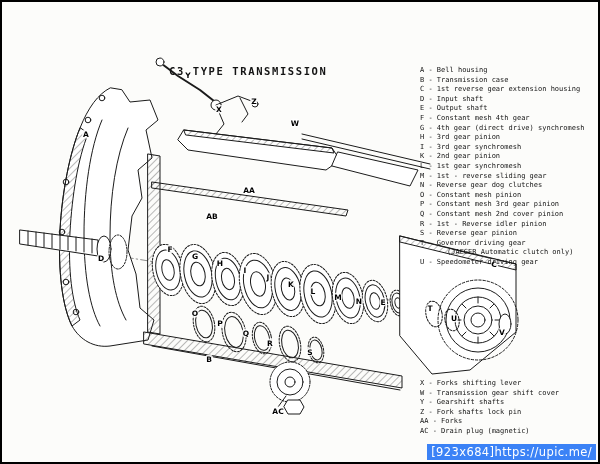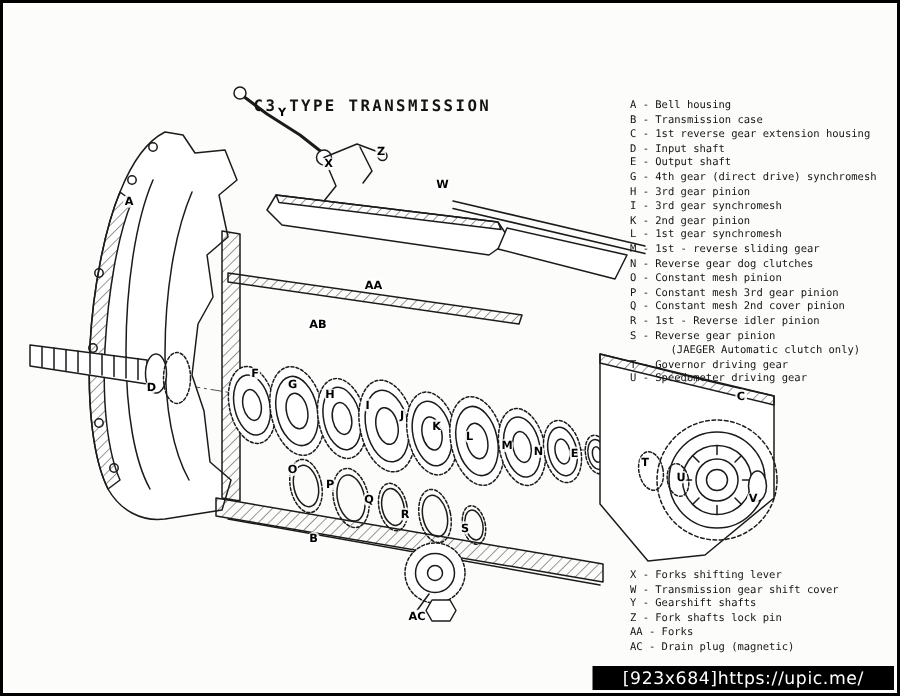--- a/index.html
+++ b/index.html
@@ -22,22 +22,22 @@
   .legend.bottom{top:377px;}
   .lrow{height:9.6px;}
   .lrow.cont{padding-left:27px;}
   .labels{position:absolute;left:0;top:0;width:600px;height:464px;pointer-events:none;}
   .plabel{
     position:absolute;transform:translate(-50%,-50%);
     font:bold 7.5px "DejaVu Sans",sans-serif;color:#000;
     background:rgba(255,255,255,.88);padding:0 1px;border-radius:4px;line-height:9px;
   }
   .watermark{
-    position:absolute;right:2px;bottom:2px;background:#000000;color:#fff;
-    font:11.5px "DejaVu Sans",sans-serif;padding:1px 20px;letter-spacing:.4px;
+    position:absolute;right:2px;bottom:2px;background:#3b82f6;color:#fff;
+    font:11.5px "DejaVu Sans",sans-serif;padding:1px 4px;letter-spacing:.4px;
   }
 </style>
 </head>
 <body>
 
 <div class="frame">
 
   <svg class="drawing" width="600" height="464" viewBox="0 0 600 464">
     <defs>
       <pattern id="hatch" width="5" height="5" patternUnits="userSpaceOnUse" patternTransform="rotate(45)">
@@ -229,34 +229,35 @@
     </div>
 
   <h1 class="title">C3 TYPE TRANSMISSION</h1>
 
   <div class="legend top" id="legend-top">
       <div class="lrow"><span>A</span><span> - Bell housing</span></div>
       <div class="lrow"><span>B</span><span> - Transmission case</span></div>
       <div class="lrow"><span>C</span><span> - 1st reverse gear extension housing</span></div>
       <div class="lrow"><span>D</span><span> - Input shaft</span></div>
       <div class="lrow"><span>E</span><span> - Output shaft</span></div>
+      <div class="lrow"><span>F</span><span> - Constant mesh 4th gear</span></div>
       <div class="lrow"><span>G</span><span> - 4th gear (direct drive) synchromesh</span></div>
       <div class="lrow"><span>H</span><span> - 3rd gear pinion</span></div>
       <div class="lrow"><span>I</span><span> - 3rd gear synchromesh</span></div>
       <div class="lrow"><span>K</span><span> - 2nd gear pinion</span></div>
       <div class="lrow"><span>L</span><span> - 1st gear synchromesh</span></div>
       <div class="lrow"><span>M</span><span> - 1st - reverse sliding gear</span></div>
       <div class="lrow"><span>N</span><span> - Reverse gear dog clutches</span></div>
       <div class="lrow"><span>O</span><span> - Constant mesh pinion</span></div>
       <div class="lrow"><span>P</span><span> - Constant mesh 3rd gear pinion</span></div>
       <div class="lrow"><span>Q</span><span> - Constant mesh 2nd cover pinion</span></div>
       <div class="lrow"><span>R</span><span> - 1st - Reverse idler pinion</span></div>
       <div class="lrow"><span>S</span><span> - Reverse gear pinion</span></div>
+      <div class="lrow"><span>T</span><span> - Governor driving gear</span></div>
       <div class="lrow cont">(JAEGER Automatic clutch only)</div>
-      <div class="lrow"><span>T</span><span> - Governor driving gear</span></div>
       <div class="lrow"><span>U</span><span> - Speedometer driving gear</span></div>
     </div>
   <div class="legend bottom" id="legend-bottom">
       <div class="lrow"><span>X</span><span> - Forks shifting lever</span></div>
       <div class="lrow"><span>W</span><span> - Transmission gear shift cover</span></div>
       <div class="lrow"><span>Y</span><span> - Gearshift shafts</span></div>
       <div class="lrow"><span>Z</span><span> - Fork shafts lock pin</span></div>
       <div class="lrow"><span>AA</span><span> - Forks</span></div>
       <div class="lrow"><span>AC</span><span> - Drain plug (magnetic)</span></div>
     </div>

